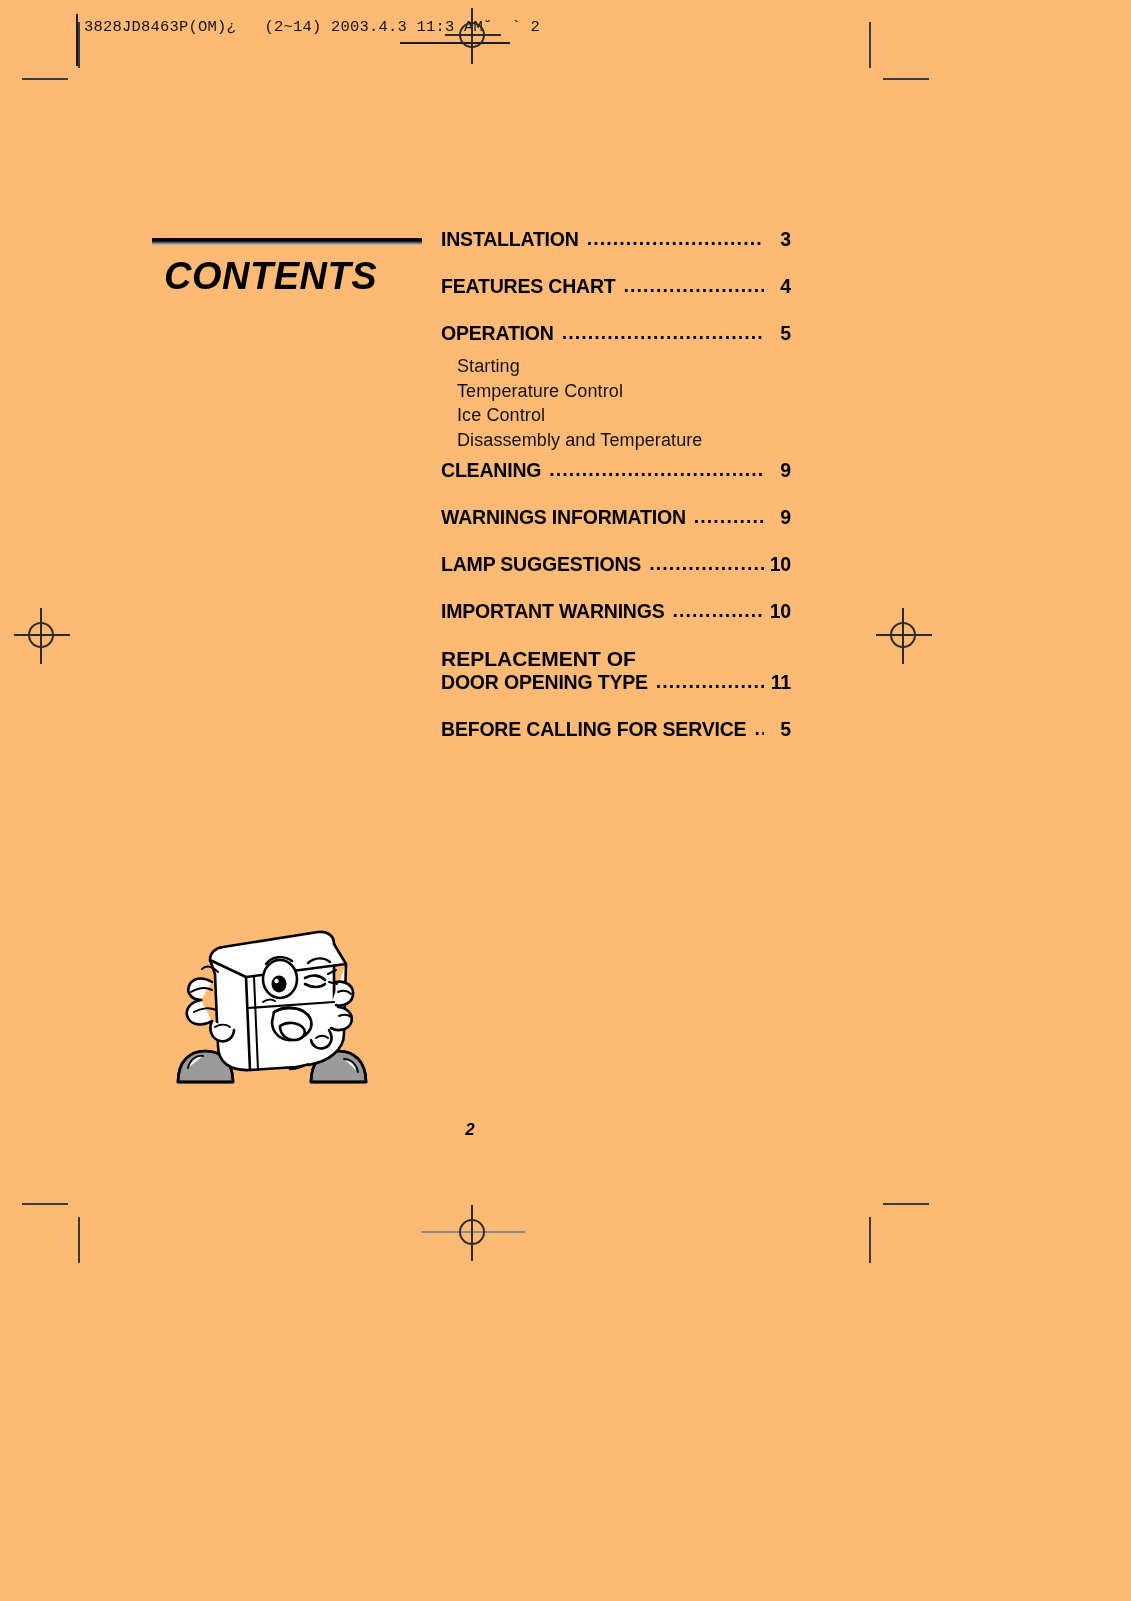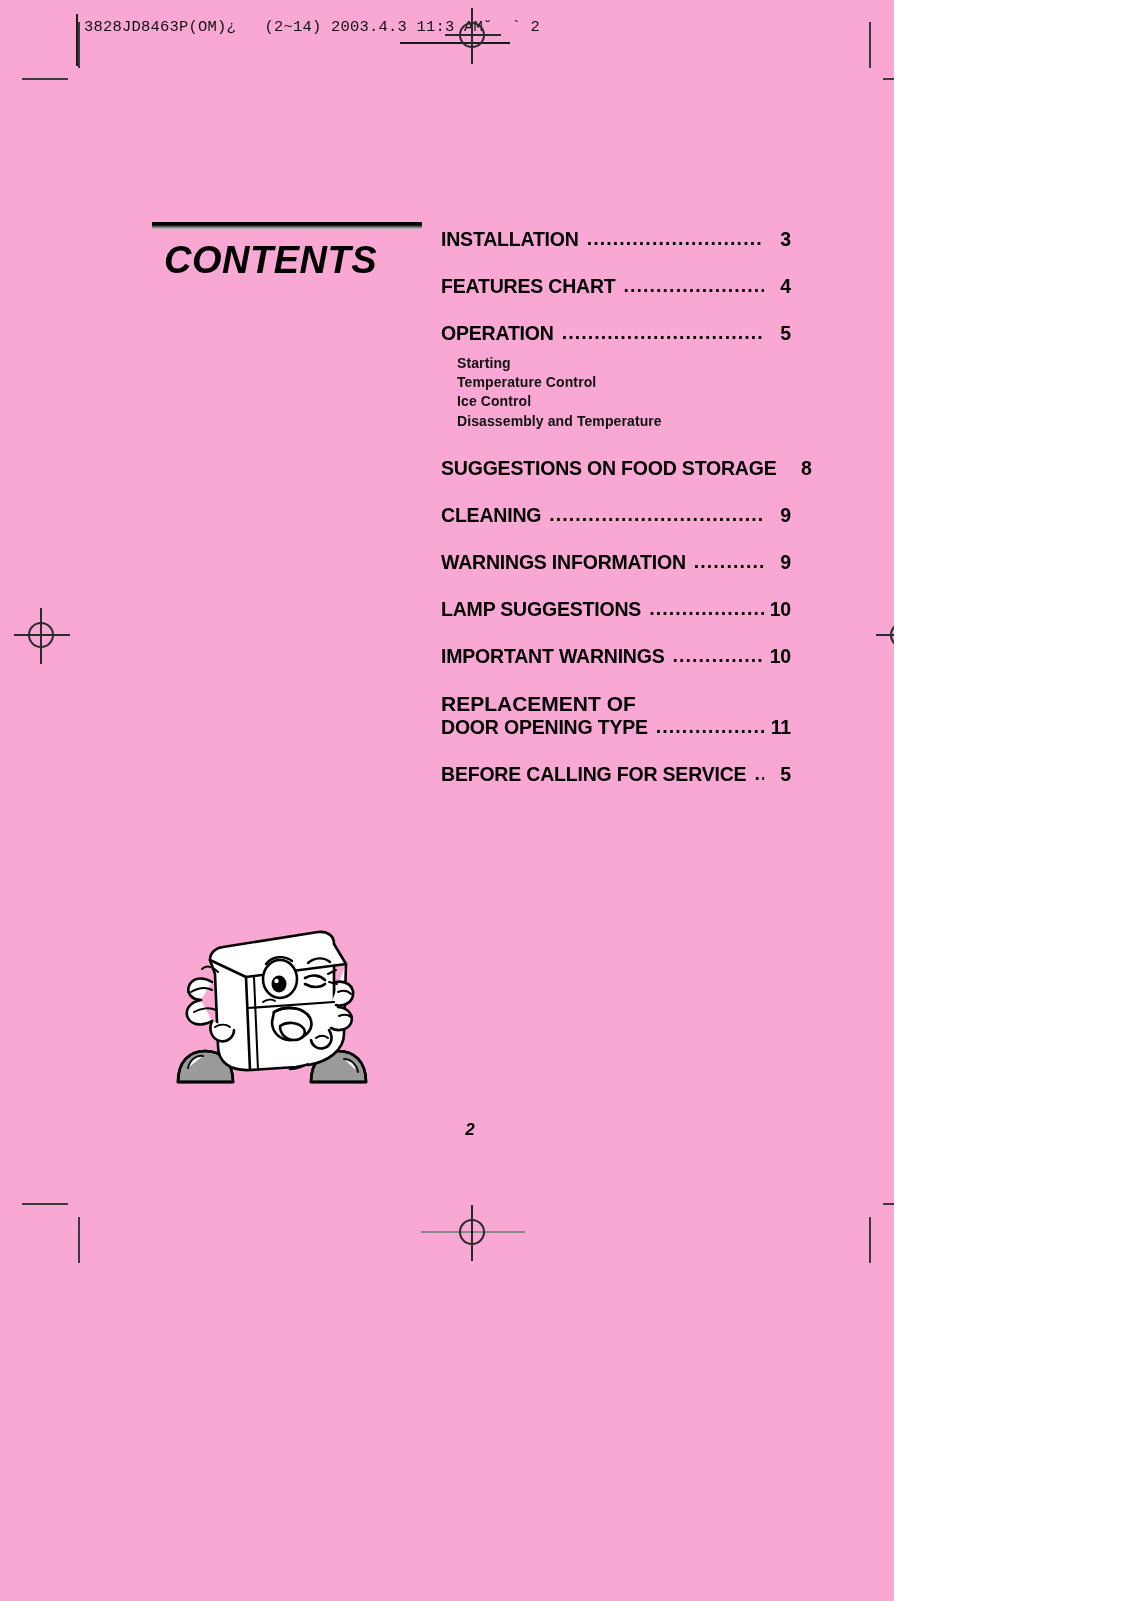--- a/index.html
+++ b/index.html
@@ -7,23 +7,23 @@
     margin: 0;
     padding: 0;
     background: #ffffff;
   }
   body {
     font-family: "Liberation Sans", sans-serif;
     color: #000000;
   }
   #page {
     position: relative;
-    width: 894px;
+    width: 1131px;
     height: 1601px;
-    background: #f9a8d4;
+    background: #fdba74;
     overflow: hidden;
   }
 
   
   #slug-rule {
     position: absolute;
     left: 76px;
     top: 14px;
     width: 2px;
     height: 52px;
@@ -97,21 +97,21 @@
   .regmark.wide .cross-h {
     left: -24px;
     width: 104px;
     background: #8a8a8a;
   }
 
   
   #contents-block {
     position: absolute;
     left: 152px;
-    top: 222px;
+    top: 238px;
     width: 270px;
   }
   #contents-rule {
     width: 270px;
     height: 7px;
     background: linear-gradient(to bottom, #000000 0%, #000000 42%, #6e6e6e 70%, #c9c9c9 100%);
   }
   #contents-title {
     margin-top: 12px;
     margin-left: 12px;
@@ -167,22 +167,22 @@
     font-size: 21px;
     color: #000000;
     line-height: 1.18;
   }
   .sub-list {
     margin: 9px 0 0 16px;
     padding: 0;
     list-style: none;
   }
   .sub-item {
-    font-weight: bold;
-    font-size: 14px;
+    font-weight: normal;
+    font-size: 18px;
     line-height: 1.37;
     letter-spacing: 0.1px;
     color: #111111;
   }
 
   
   #mascot {
     position: absolute;
     left: 168px;
     top: 922px;
@@ -278,27 +278,20 @@
         <span class="toc-page">5</span>
       </div>
       <ul class="sub-list">
         <li class="sub-item">Starting</li>
         <li class="sub-item">Temperature Control</li>
         <li class="sub-item">Ice Control</li>
         <li class="sub-item">Disassembly and Temperature</li>
       </ul>
     </div>
 
-    <div class="toc-entry" style="margin-top:26px;">
-      <div class="toc-line">
-        <span class="toc-label">SUGGESTIONS ON FOOD STORAGE</span>
-        <span class="toc-dots">....</span>
-        <span class="toc-page">8</span>
-      </div>
-    </div>
 
     <div class="toc-entry">
       <div class="toc-line">
         <span class="toc-label">CLEANING</span>
         <span class="toc-dots">...............................................</span>
         <span class="toc-page">9</span>
       </div>
     </div>
 
     <div class="toc-entry">

